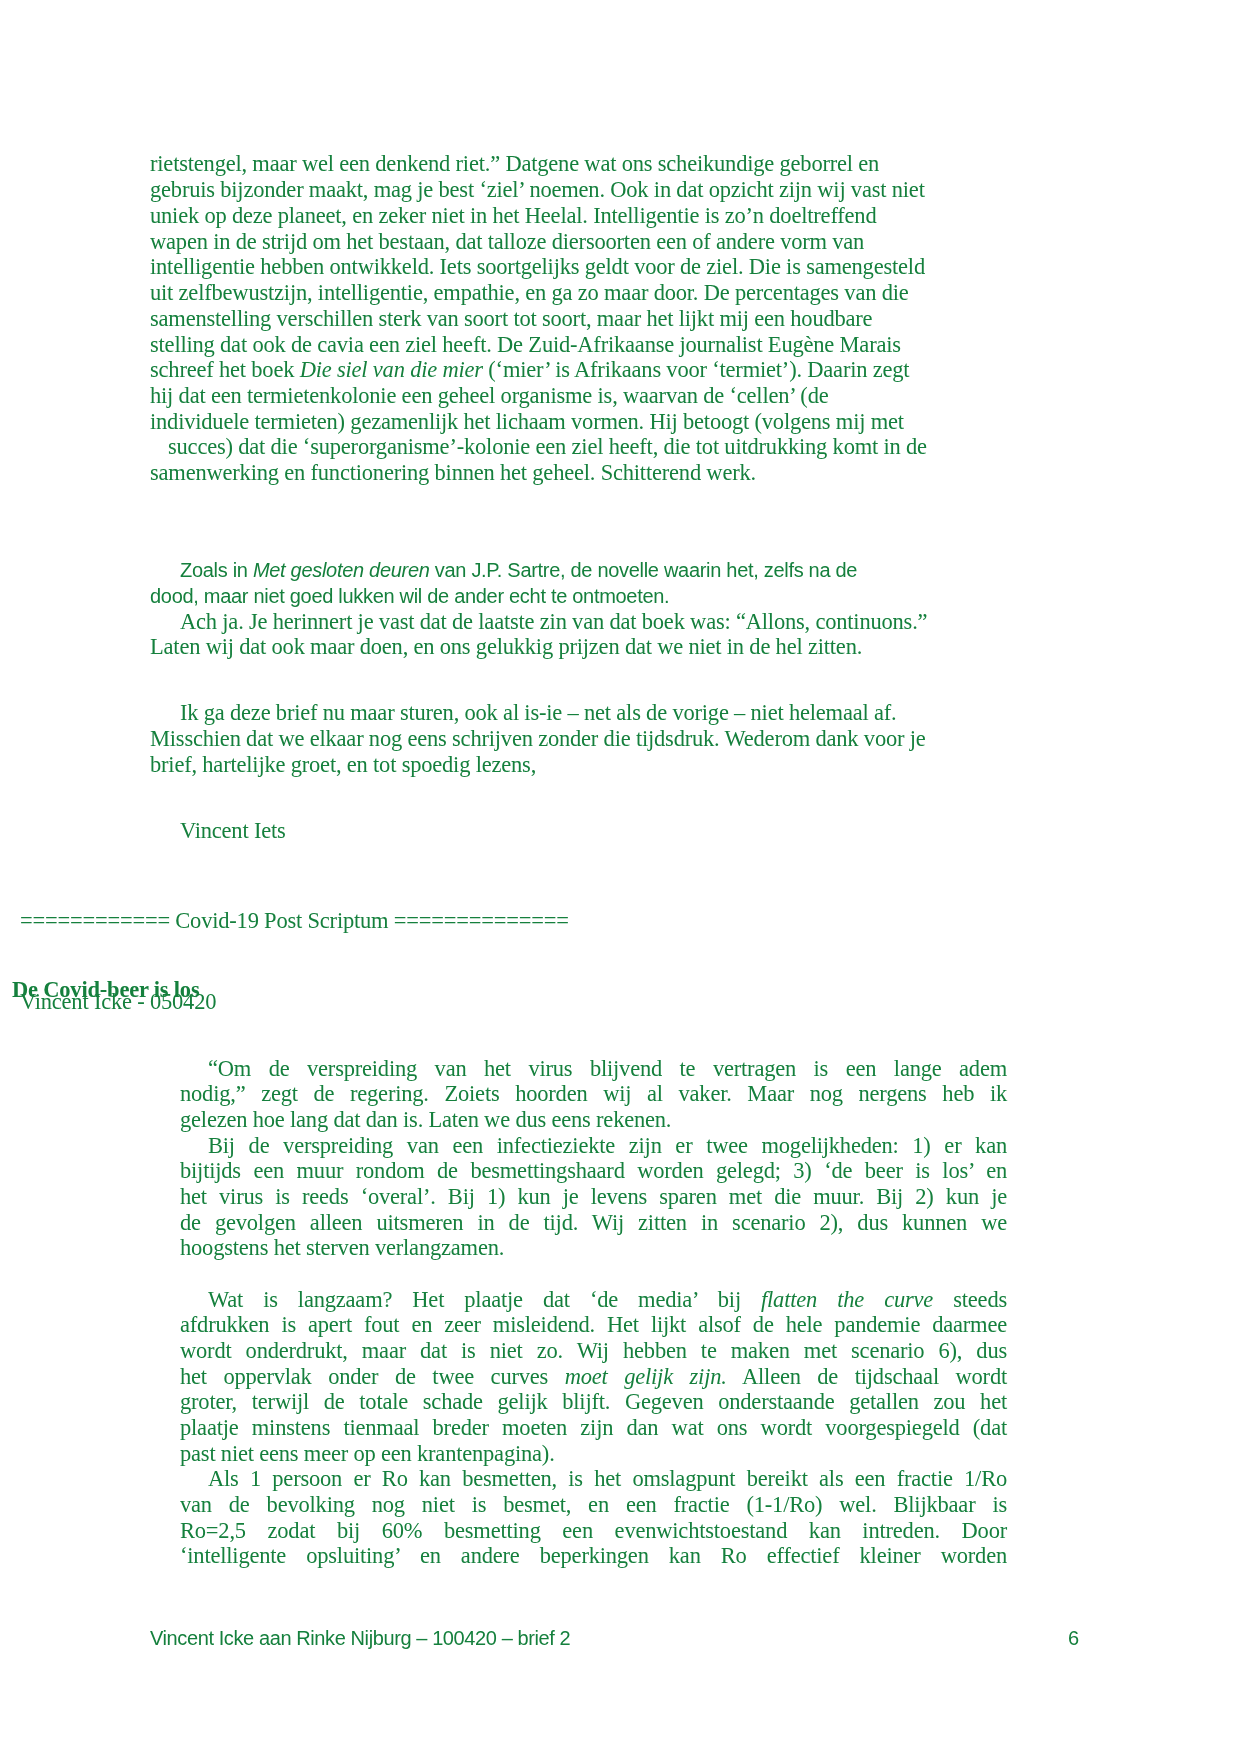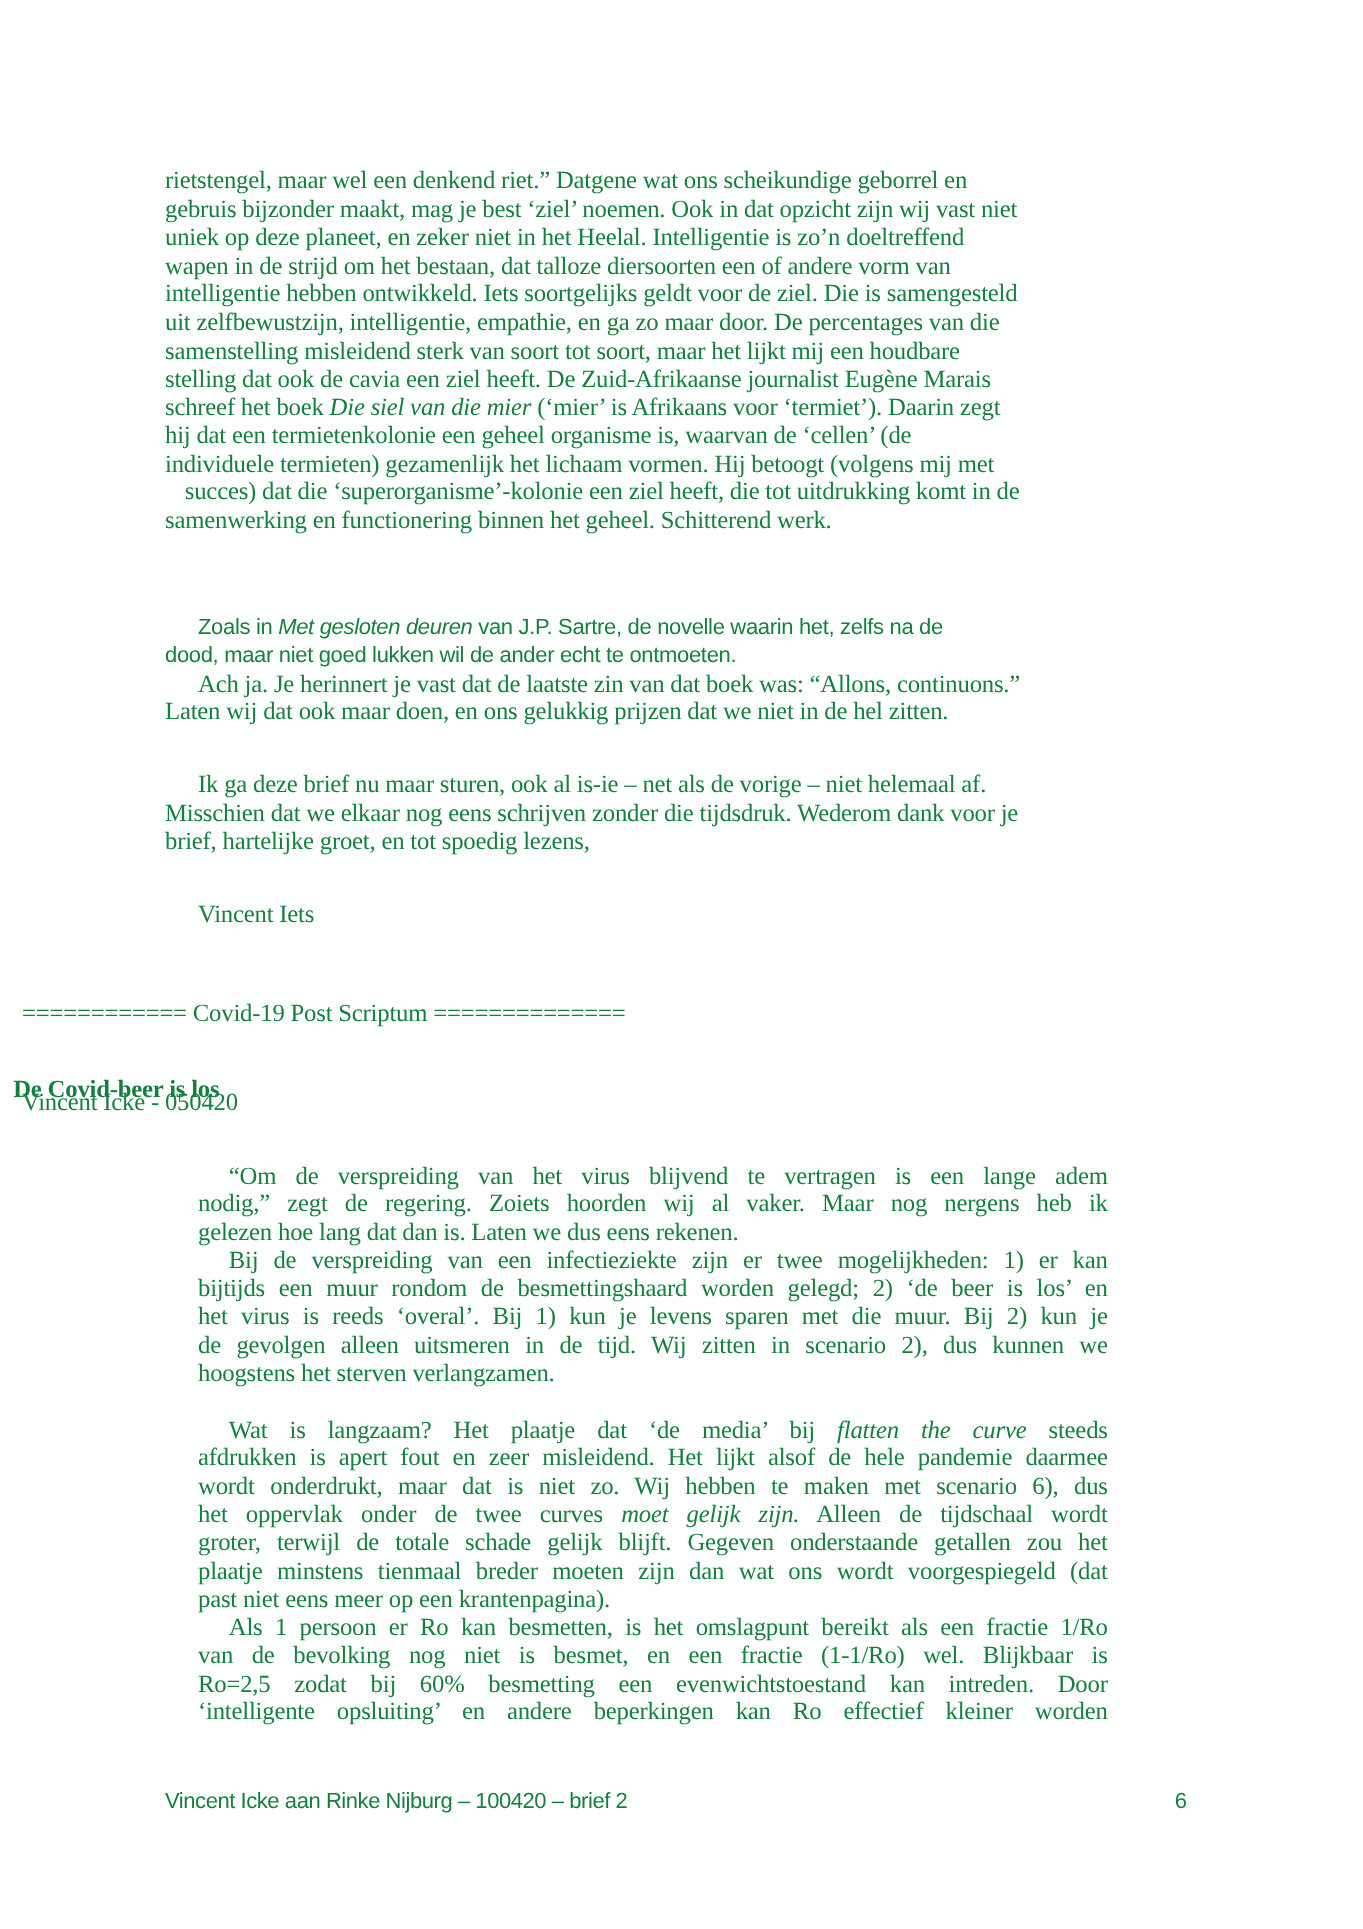--- a/index.html
+++ b/index.html
@@ -20,21 +20,21 @@
 
 <div class="page">
 
   <div>
     <div class="line serif" style="left:150px; top:151px;">rietstengel, maar wel een denkend riet.” Datgene wat ons scheikundige geborrel en</div>
     <div class="line serif" style="left:150px; top:177px;">gebruis bijzonder maakt, mag je best ‘ziel’ noemen. Ook in dat opzicht zijn wij vast niet</div>
     <div class="line serif" style="left:150px; top:203px;">uniek op deze planeet, en zeker niet in het Heelal. Intelligentie is zo’n doeltreffend</div>
     <div class="line serif" style="left:150px; top:229px;">wapen in de strijd om het bestaan, dat talloze diersoorten een of andere vorm van</div>
     <div class="line serif" style="left:150px; top:254px;">intelligentie hebben ontwikkeld. Iets soortgelijks geldt voor de ziel. Die is samengesteld</div>
     <div class="line serif" style="left:150px; top:280px;">uit zelfbewustzijn, intelligentie, empathie, en ga zo maar door. De percentages van die</div>
-    <div class="line serif" style="left:150px; top:306px;">samenstelling misleidend sterk van soort tot soort, maar het lijkt mij een houdbare</div>
+    <div class="line serif" style="left:150px; top:306px;">samenstelling verschillen sterk van soort tot soort, maar het lijkt mij een houdbare</div>
     <div class="line serif" style="left:150px; top:332px;">stelling dat ook de cavia een ziel heeft. De Zuid-Afrikaanse journalist Eugène Marais</div>
     <div class="line serif" style="left:150px; top:357px;">
       <span>schreef het boek </span><span class="it">Die siel van die mier</span><span> (‘mier’ is Afrikaans voor ‘termiet’). Daarin zegt</span>
     </div>
     <div class="line serif" style="left:150px; top:383px;">hij dat een termietenkolonie een geheel organisme is, waarvan de ‘cellen’ (de</div>
     <div class="line serif" style="left:150px; top:409px;">individuele termieten) gezamenlijk het lichaam vormen. Hij betoogt (volgens mij met</div>
     <div class="line serif" style="left:168px; top:434px;">succes) dat die ‘superorganisme’-kolonie een ziel heeft, die tot uitdrukking komt in de</div>
     <div class="line serif" style="left:150px; top:460px;">samenwerking en functionering binnen het geheel. Schitterend werk.</div>
   </div>
 
@@ -60,21 +60,21 @@
 
   <div class="center serif" style="top:907px; padding-left:20px; box-sizing:border-box;">============ Covid-19 Post Scriptum ==============</div>
   <div class="center serif bold" style="top:962px; padding-left:12px; box-sizing:border-box;margin-top:14px;">De Covid-beer is los</div>
   <div class="center serif" style="top:988px; padding-left:20px; box-sizing:border-box;">Vincent Icke - 050420</div>
 
   <div id="article-body">
       <div class="jline serif" style="left: 208px; width: 799px; top: 1056px;">“Om de verspreiding van het virus blijvend te vertragen is een lange adem</div>
       <div class="jline serif" style="left: 180px; width: 827px; top: 1081px;">nodig,” zegt de regering. Zoiets hoorden wij al vaker. Maar nog nergens heb ik</div>
       <div class="jline serif last" style="left: 180px; width: 827px; top: 1107px;">gelezen hoe lang dat dan is. Laten we dus eens rekenen.</div>
       <div class="jline serif" style="left: 208px; width: 799px; top: 1133px;">Bij de verspreiding van een infectieziekte zijn er twee mogelijkheden: 1) er kan</div>
-      <div class="jline serif" style="left: 180px; width: 827px; top: 1158px;">bijtijds een muur rondom de besmettingshaard worden gelegd; 2) ‘de beer is los’ en</div>
+      <div class="jline serif" style="left: 180px; width: 827px; top: 1158px;">bijtijds een muur rondom de besmettingshaard worden gelegd; 3) ‘de beer is los’ en</div>
       <div class="jline serif" style="left: 180px; width: 827px; top: 1184px;">het virus is reeds ‘overal’. Bij 1) kun je levens sparen met die muur. Bij 2) kun je</div>
       <div class="jline serif" style="left: 180px; width: 827px; top: 1210px;">de gevolgen alleen uitsmeren in de tijd. Wij zitten in scenario 2), dus kunnen we</div>
       <div class="jline serif last" style="left: 180px; width: 827px; top: 1235px;">hoogstens het sterven verlangzamen.</div>
     </div>
 
   <div>
     <div class="jline serif" style="left:208px; width:799px; top:1287px;">
       <span>Wat is langzaam? Het plaatje dat ‘de media’ bij </span><span class="it">flatten the curve</span><span> steeds</span>
     </div>
     <div class="jline serif" style="left:180px; width:827px; top:1312px;">afdrukken is apert fout en zeer misleidend. Het lijkt alsof de hele pandemie daarmee</div>

